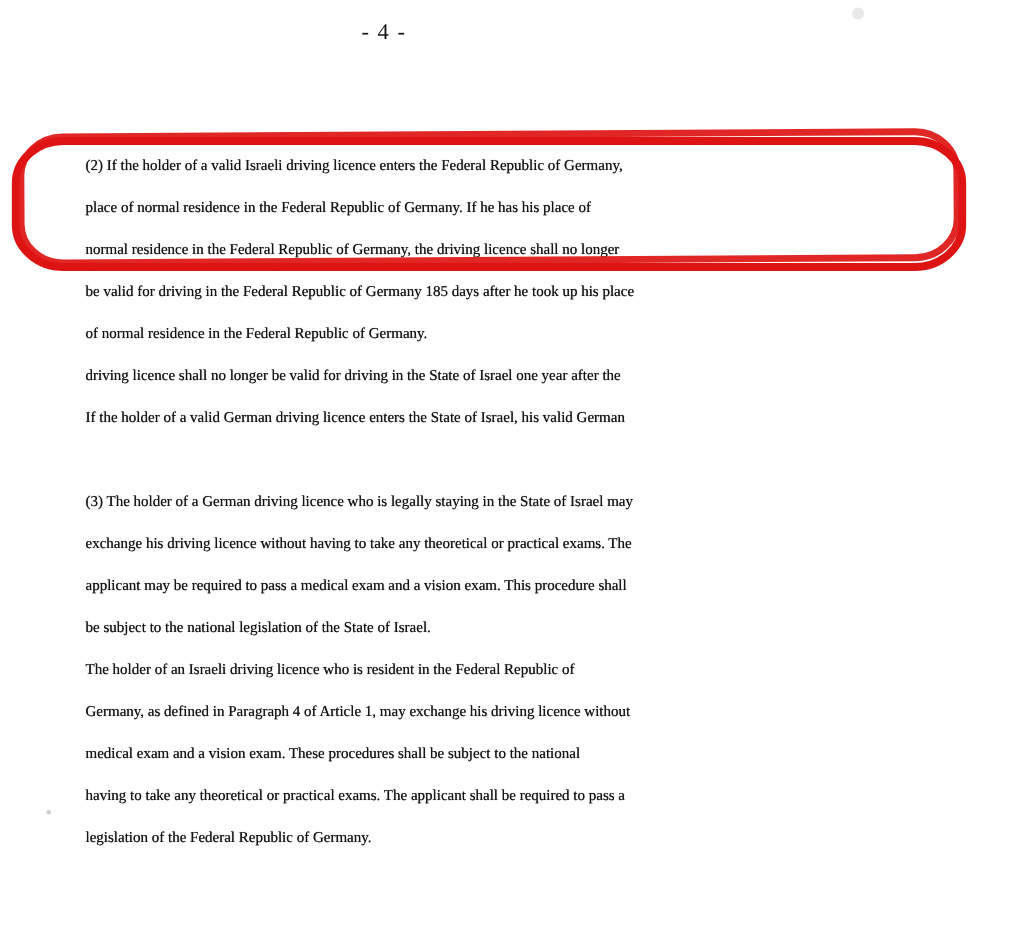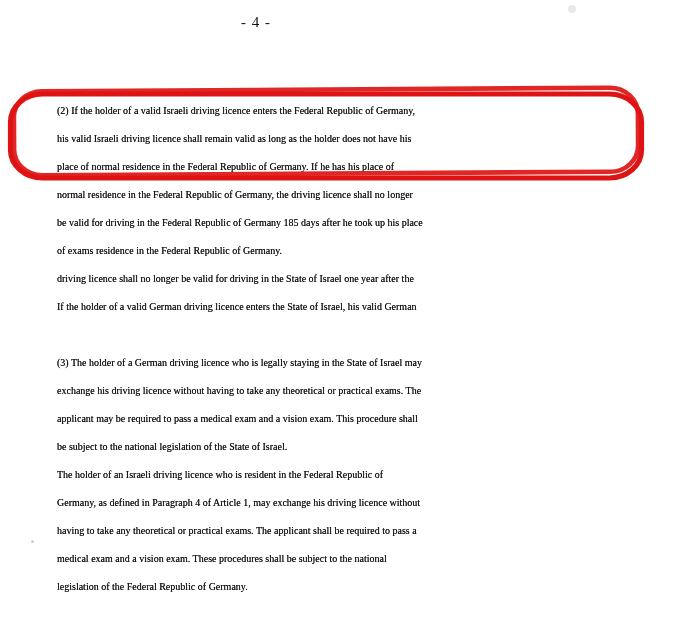--- a/index.html
+++ b/index.html
@@ -58,40 +58,39 @@
 
   <div class="page-number">- 4 -</div>
 
   <div class="speck speck-top-right"></div>
   <div class="speck speck-mid-left"></div>
 
   <div class="body-text">
 
     <div>
       <div class="text-line">(2) If the holder of a valid Israeli driving licence enters the Federal Republic of Germany,</div>
-      <div class="text-line">his valid Israeli driving licence shall remain valid as long as the holder does not have his</div>
       <div class="text-line">place of normal residence in the Federal Republic of Germany. If he has his place of</div>
       <div class="text-line">normal residence in the Federal Republic of Germany, the driving licence shall no longer</div>
       <div class="text-line">be valid for driving in the Federal Republic of Germany 185 days after he took up his place</div>
-      <div class="text-line">of exams residence in the Federal Republic of Germany.</div>
+      <div class="text-line">of normal residence in the Federal Republic of Germany.</div>
       <div class="text-line">driving licence shall no longer be valid for driving in the State of Israel one year after the</div>
       <div class="text-line">If the holder of a valid German driving licence enters the State of Israel, his valid German</div>
     </div>
 
     <div class="para-gap"></div>
 
     <div>
       <div class="text-line">(3) The holder of a German driving licence who is legally staying in the State of Israel may</div>
       <div class="text-line">exchange his driving licence without having to take any theoretical or practical exams. The</div>
       <div class="text-line">applicant may be required to pass a medical exam and a vision exam. This procedure shall</div>
       <div class="text-line">be subject to the national legislation of the State of Israel.</div>
       <div class="text-line">The holder of an Israeli driving licence who is resident in the Federal Republic of</div>
       <div class="text-line">Germany, as defined in Paragraph 4 of Article 1, may exchange his driving licence without</div>
+      <div class="text-line">medical exam and a vision exam. These procedures shall be subject to the national</div>
       <div class="text-line">having to take any theoretical or practical exams. The applicant shall be required to pass a</div>
-      <div class="text-line">medical exam and a vision exam. These procedures shall be subject to the national</div>
       <div class="text-line">legislation of the Federal Republic of Germany.</div>
     </div>
 
   </div>
 
   <svg class="red-oval" width="670" height="106" viewBox="0 0 670 106" fill="none">
     <rect x="10.5" y="11" width="631" height="84" rx="32" ry="28" fill="none" stroke-width="5.2" stroke-linejoin="round" stroke="#de1414"></rect>
     <rect x="14" y="6.5" width="624" height="84" rx="28" ry="26" fill="none" stroke-width="4.6" stroke-linejoin="round" transform="rotate(-0.35 331 48)" opacity="0.92" stroke="#de1414"></rect>
   </svg>
 

